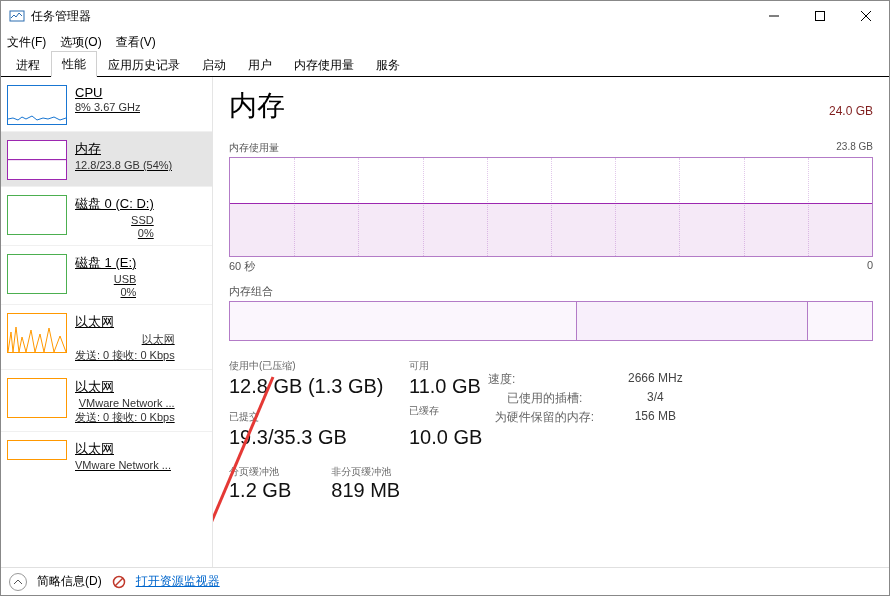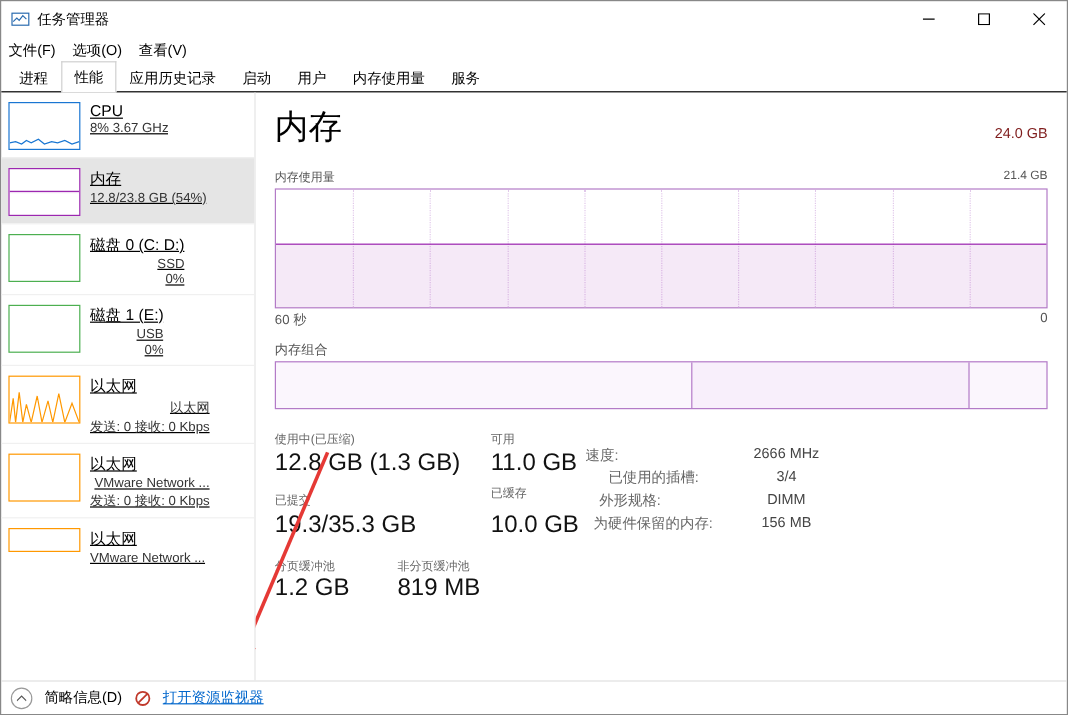--- a/index.html
+++ b/index.html
@@ -357,21 +357,21 @@
     </div>
   </div>
 
   <div class="content">
     <div class="header-row">
       <span class="hname">内存</span>
       <span class="htotal">24.0 GB</span>
     </div>
     <div class="graph-label-row">
       <span>内存使用量</span>
-      <span>21.4 GB</span>
+      <span>23.8 GB</span>
     </div>
     <div class="graph">
       <div class="grid-v" style="left:10%"></div>
       <div class="grid-v" style="left:20%"></div>
       <div class="grid-v" style="left:30%"></div>
       <div class="grid-v" style="left:40%"></div>
       <div class="grid-v" style="left:50%"></div>
       <div class="grid-v" style="left:60%"></div>
       <div class="grid-v" style="left:70%"></div>
       <div class="grid-v" style="left:80%"></div>
@@ -415,24 +415,20 @@
     <div class="specs" style="left:275px; top:292px;">
       <div class="row">
           <span class="k">速度:</span>
           <span>2666 MHz</span>
         </div>
       <div class="row">
           <span class="k">已使用的插槽:</span>
           <span>3/4</span>
         </div>
       <div class="row">
-          <span class="k">外形规格:</span>
-          <span>DIMM</span>
-        </div>
-      <div class="row">
           <span class="k">为硬件保留的内存:</span>
           <span>156 MB</span>
         </div>
     </div>
 
     <svg class="arrow-svg" style="left:-20px; top:290px;" width="100" height="190">
       <defs>
         <marker id="ah" markerWidth="10" markerHeight="10" refX="2" refY="3" orient="auto">
           <path d="M0,0 L0,6 L8,3 z" fill="#e53935"></path>
         </marker>

